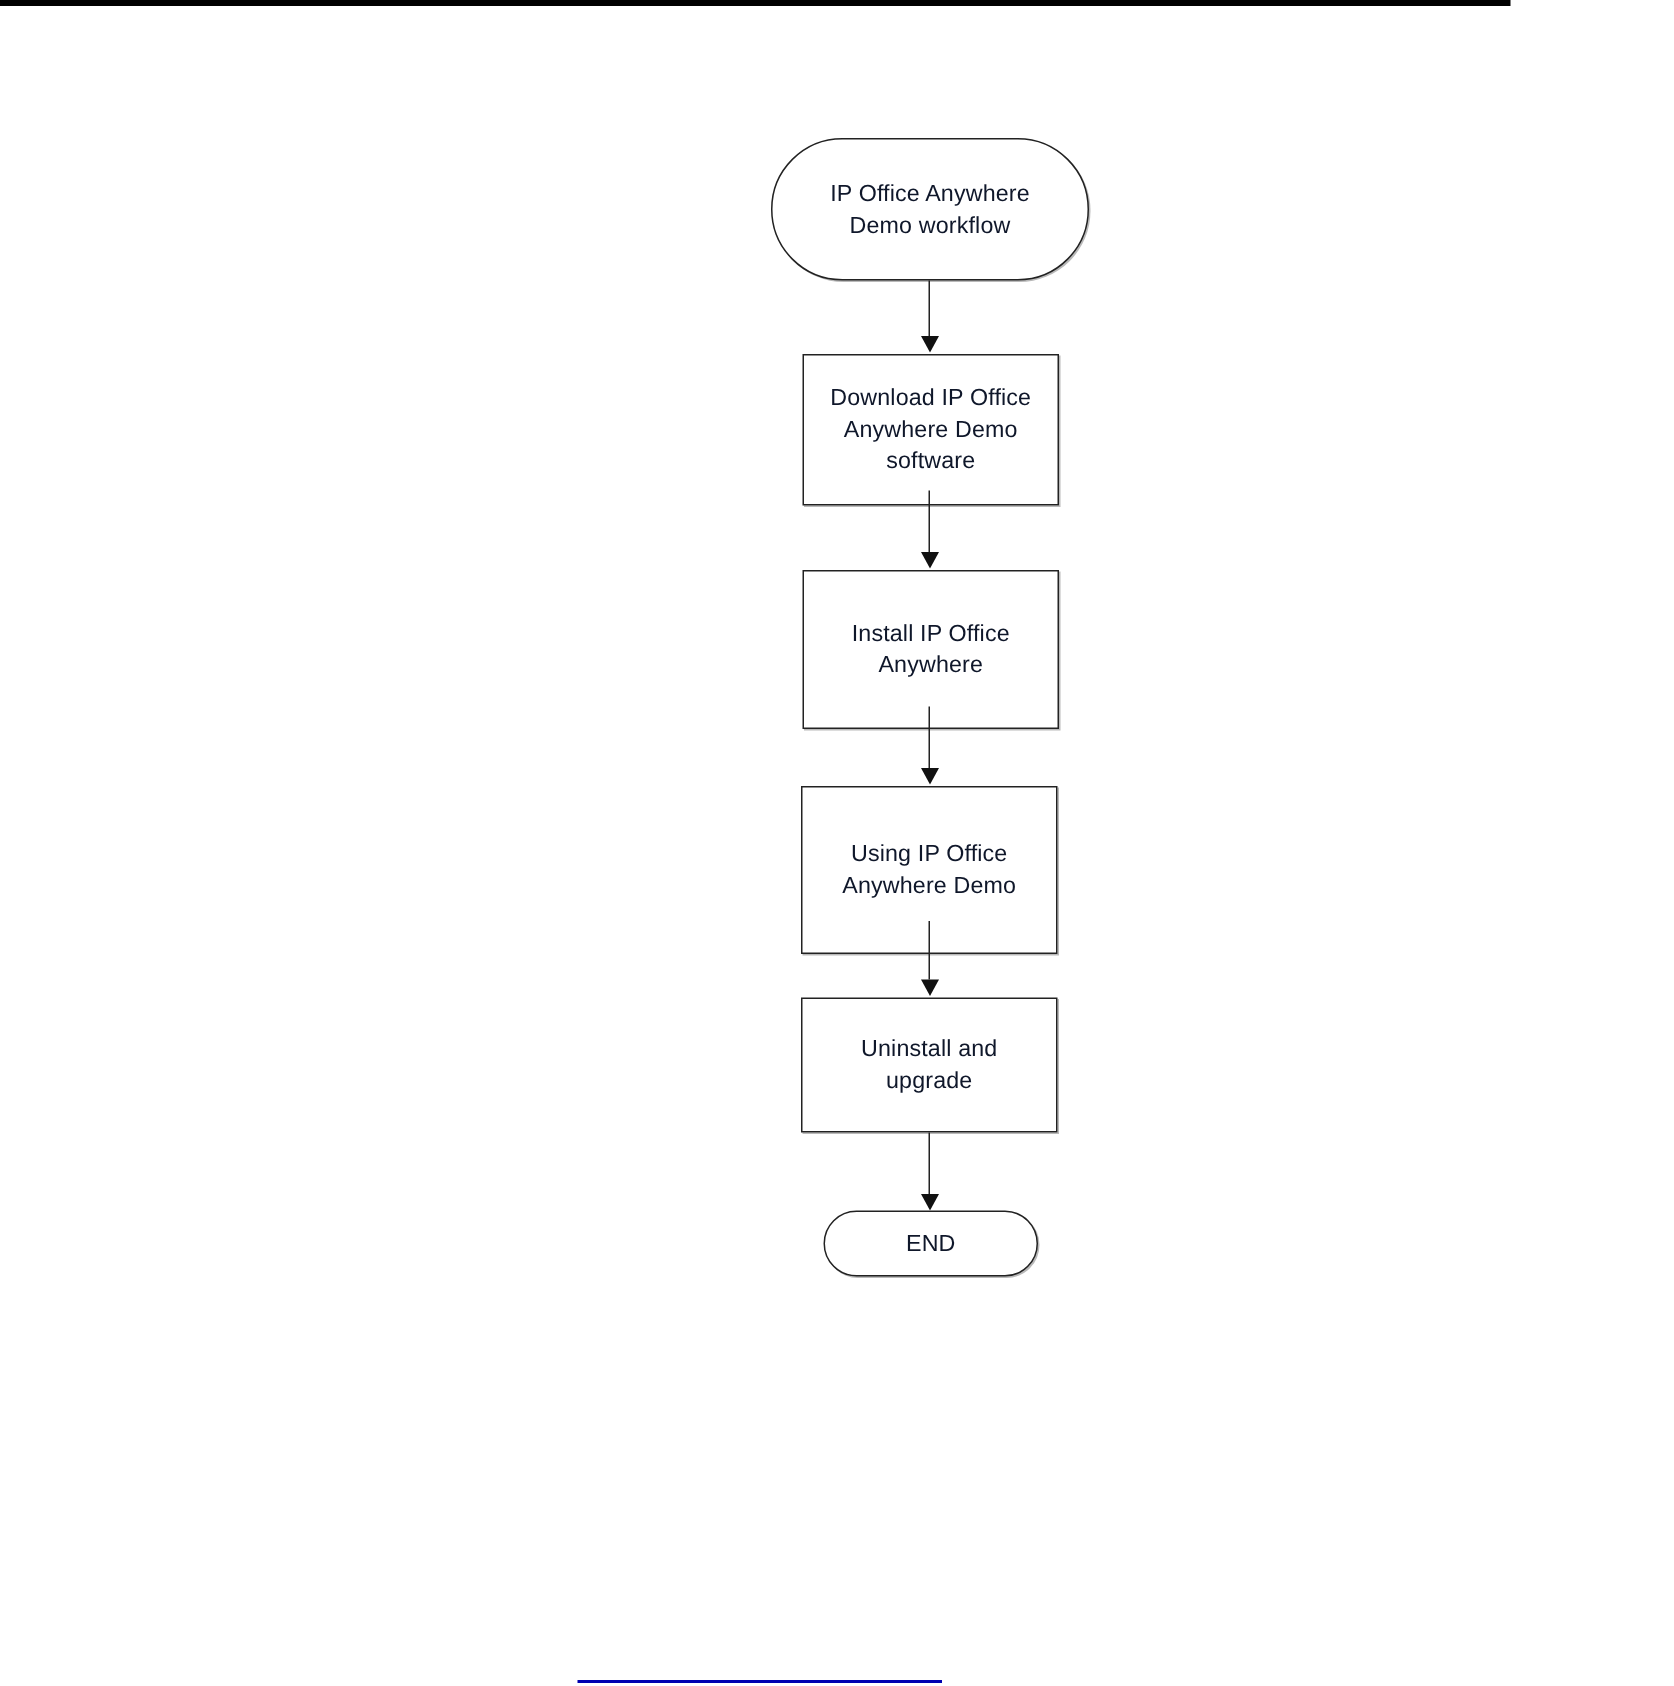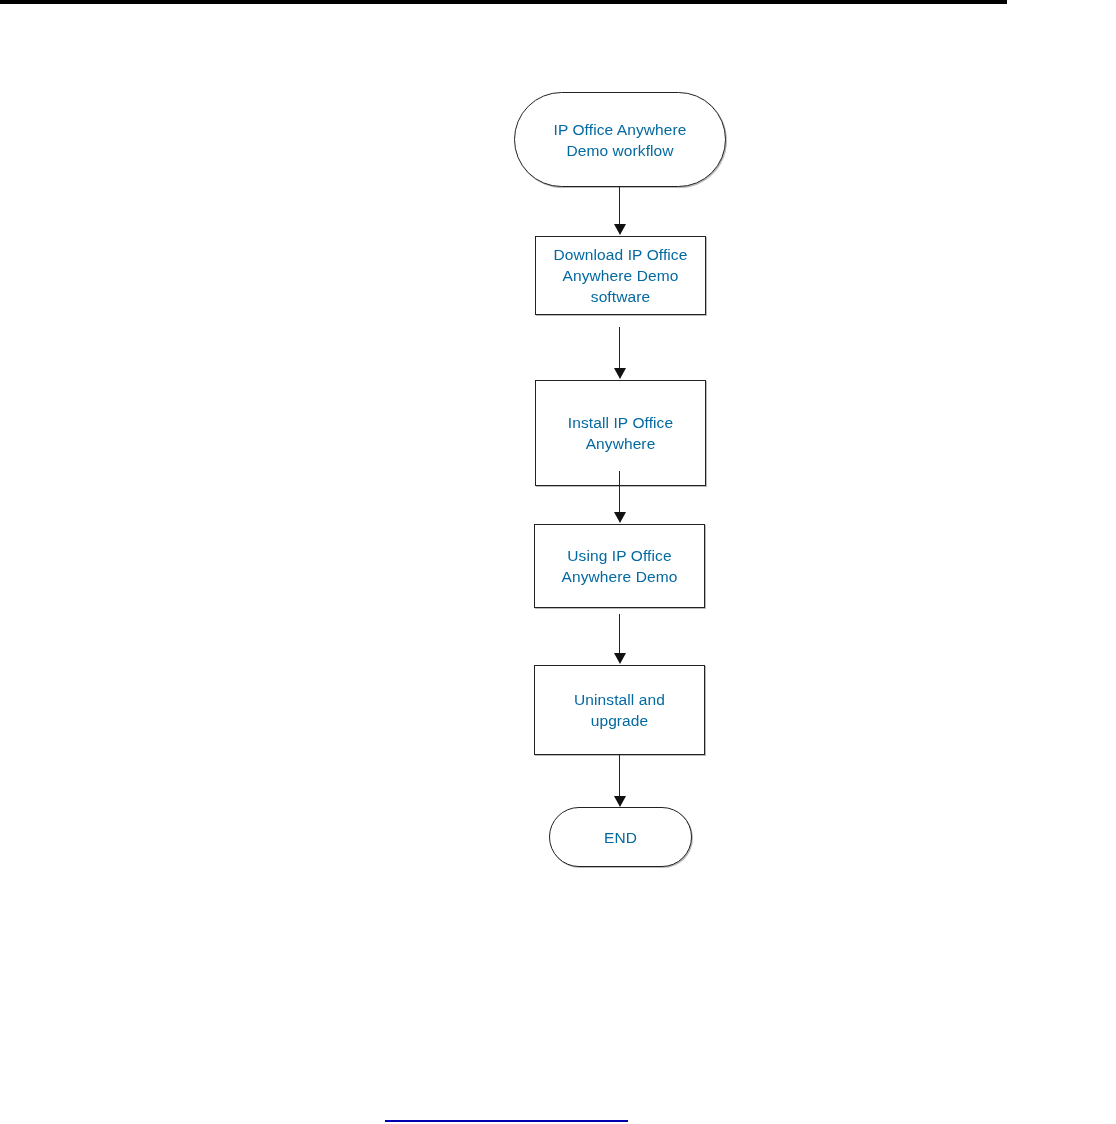--- a/index.html
+++ b/index.html
@@ -39,21 +39,21 @@
   .node {
     position: absolute;
     box-sizing: border-box;
     display: flex;
     align-items: center;
     justify-content: center;
     text-align: center;
     background: #ffffff;
     font-size: 15.5px;
     line-height: 21px;
-    color: #0369a1;
+    color: #0f172a;
     letter-spacing: 0.1px;
   }
 
   .node-process {
     border: 1px solid #222222;
     box-shadow: 1px 1px 0 0 #b9b9b9;
   }
 
   .node-terminal {
     border: 1px solid #222222;
@@ -103,52 +103,52 @@
 <div id="flowchart">
 
   <div class="node node-terminal" style="left:514px; top:92px; width:212px; height:95px;">
     <span class="node-label">IP Office Anywhere
 Demo workflow</span>
   </div>
 
   <div class="connector" style="left:619px; top:187px; height:38px;"></div>
   <div class="arrowhead" style="left:614px; top:224px;"></div>
 
-  <div class="node node-process" style="left:535px; top:236px; width:171px; height:79px;">
+  <div class="node node-process" style="left:535px; top:236px; width:171px; height:101px;">
     <span class="node-label">Download IP Office
 Anywhere Demo
 software</span>
   </div>
 
   <div class="connector" style="left:619px; top:327px; height:41px;"></div>
   <div class="arrowhead" style="left:614px; top:368px;"></div>
 
   <div class="node node-process" style="left:535px; top:380px; width:171px; height:106px;">
     <span class="node-label">Install IP Office
 Anywhere</span>
   </div>
 
   <div class="connector" style="left:619px; top:471px; height:41px;"></div>
   <div class="arrowhead" style="left:614px; top:512px;"></div>
 
-  <div class="node node-process" style="left:534px; top:524px; width:171px; height:84px;">
+  <div class="node node-process" style="left:534px; top:524px; width:171px; height:112px;">
     <span class="node-label">Using IP Office
 Anywhere Demo</span>
   </div>
 
   <div class="connector" style="left:619px; top:614px; height:39px;"></div>
   <div class="arrowhead" style="left:614px; top:653px;"></div>
 
   <div class="node node-process" style="left:534px; top:665px; width:171px; height:90px;align-items:center;">
     <span class="node-label">Uninstall and
 upgrade</span>
   </div>
 
   <div class="connector" style="left:619px; top:755px; height:41px;"></div>
   <div class="arrowhead" style="left:614px; top:796px;"></div>
 
-  <div class="node node-terminal" style="left:549px; top:807px; width:143px; height:60px; border-radius:32px;text-align:center;">
+  <div class="node node-terminal" style="left:549px; top:807px; width:143px; height:44px; border-radius:32px;text-align:center;">
     <span class="node-label">END</span>
   </div>
 
 </div>
 
 <div id="footer-link"></div>
 
 </body></html>

